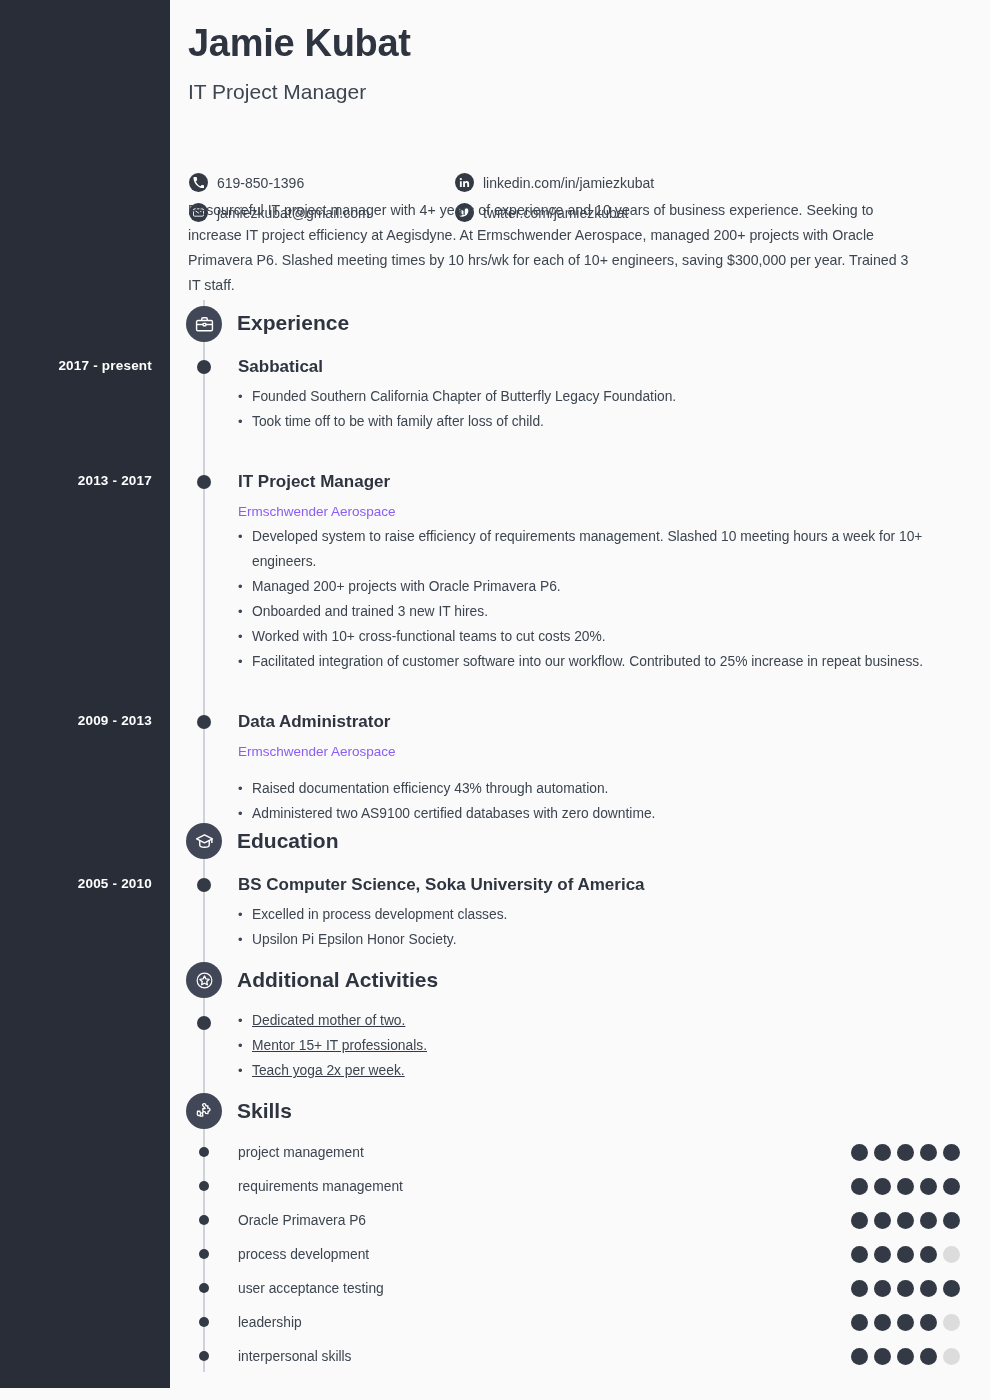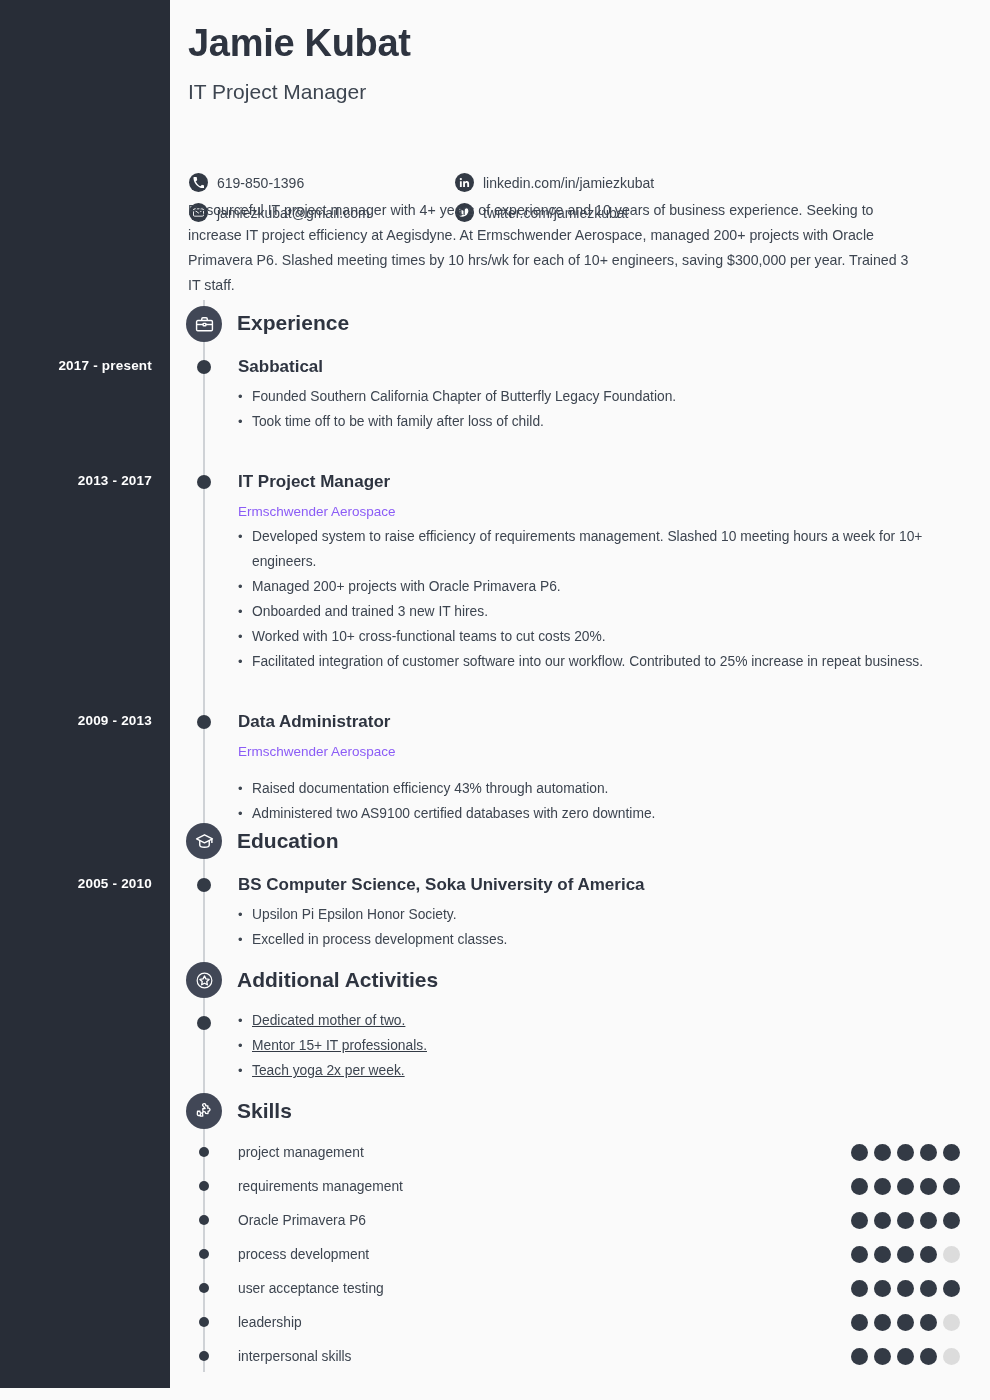--- a/index.html
+++ b/index.html
@@ -205,22 +205,22 @@
       <path d="M6 11v5.4c0 1.6 2.7 2.9 6 2.9s6-1.3 6-2.9V11"></path>
       <path d="M21.3 9v5"></path>
     </svg>
   </div>
   <h2 class="sec-title" style="top:829px;">Education</h2>
 
   <div class="date" style="top:876px;">2005 - 2010</div>
   <div class="tdot" style="top:878px;"></div>
   <div class="entry-title" style="top:875px;">BS Computer Science, Soka University of America</div>
   <ul class="bul" style="top:902px;">
+    <li>Excelled in process development classes.</li>
     <li>Upsilon Pi Epsilon Honor Society.</li>
-    <li>Excelled in process development classes.</li>
   </ul>
 
   <div class="sec-icon" style="top:962px;">
     <svg width="19" height="19" viewBox="0 0 24 24" fill="none" stroke="#fff" stroke-width="1.7" stroke-linejoin="round">
       <circle cx="12" cy="12" r="9.3" stroke-width="1.5"></circle>
       <path d="M12 6.3l1.8 3.7 4 .6-2.9 2.8.7 4-3.6-1.9-3.6 1.9.7-4L6.2 10.6l4-.6z"></path>
     </svg>
   </div>
   <h2 class="sec-title" style="top:968px;">Additional Activities</h2>
 

